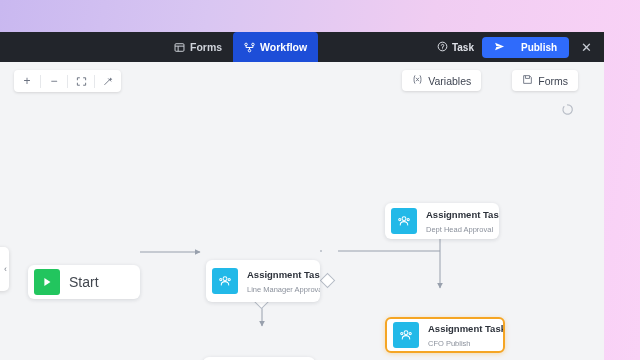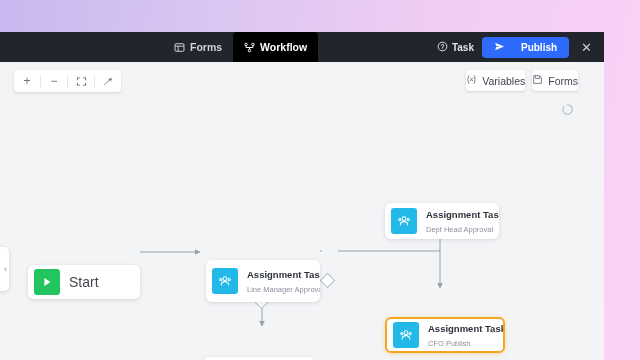--- a/index.html
+++ b/index.html
@@ -32,21 +32,21 @@
   .tabs-center {
     position: absolute; left: 163px; top: 0;
     height: 30px; display: flex; align-items: stretch;
   }
   .top-tab {
     display: flex; align-items: center; gap: 5px;
     padding: 0 11px; height: 30px;
     font-size: 10.5px; font-weight: bold; color: #cfd3da;
     cursor: pointer; border-radius: 4px 4px 0 0;
   }
-  .top-tab.active { background: #000000; color: #ffffff; }
+  .top-tab.active { background: #1d4ed8; color: #ffffff; }
   .top-tab svg { display: block; }
 
   .top-right {
     position: absolute; right: 8px; top: 0;
     height: 30px; display: flex; align-items: center; gap: 8px;
   }
   .help-btn {
     display: flex; align-items: center; gap: 4px;
     font-size: 10px; font-weight: bold; color: #dfe2e8; cursor: pointer;
   }
@@ -82,22 +82,22 @@
   }
   #zoom-toolbar .tb-sep { width: 1px; height: 13px; background: #e6e8eb; }
 
   #right-toolbar {
     position: absolute; right: 26px; top: 8px;
     display: flex; align-items: center; gap: 7px;
   }
   .rt-btn {
     display: flex; align-items: center; gap: 5px;
     background: #ffffff; border-radius: 4px;
-    padding: 4px 0; font-size: 10.5px; color: #3f4552;
-    box-shadow: 0 1px 3px rgba(0,0,0,.13); cursor: pointer;
+    padding: 4px 10px; font-size: 10.5px; color: #3f4552;
+    box-shadow: 0 1px 3px rgba(0,0,0,.13); cursor: pointer; margin-left: 24px;
   }
 
   #spinner {
     position: absolute; right: 30px; top: 40px;
     width: 13px; height: 13px;
     color: #b9bec7;
   }
 
   
   #sidebar-handle {

